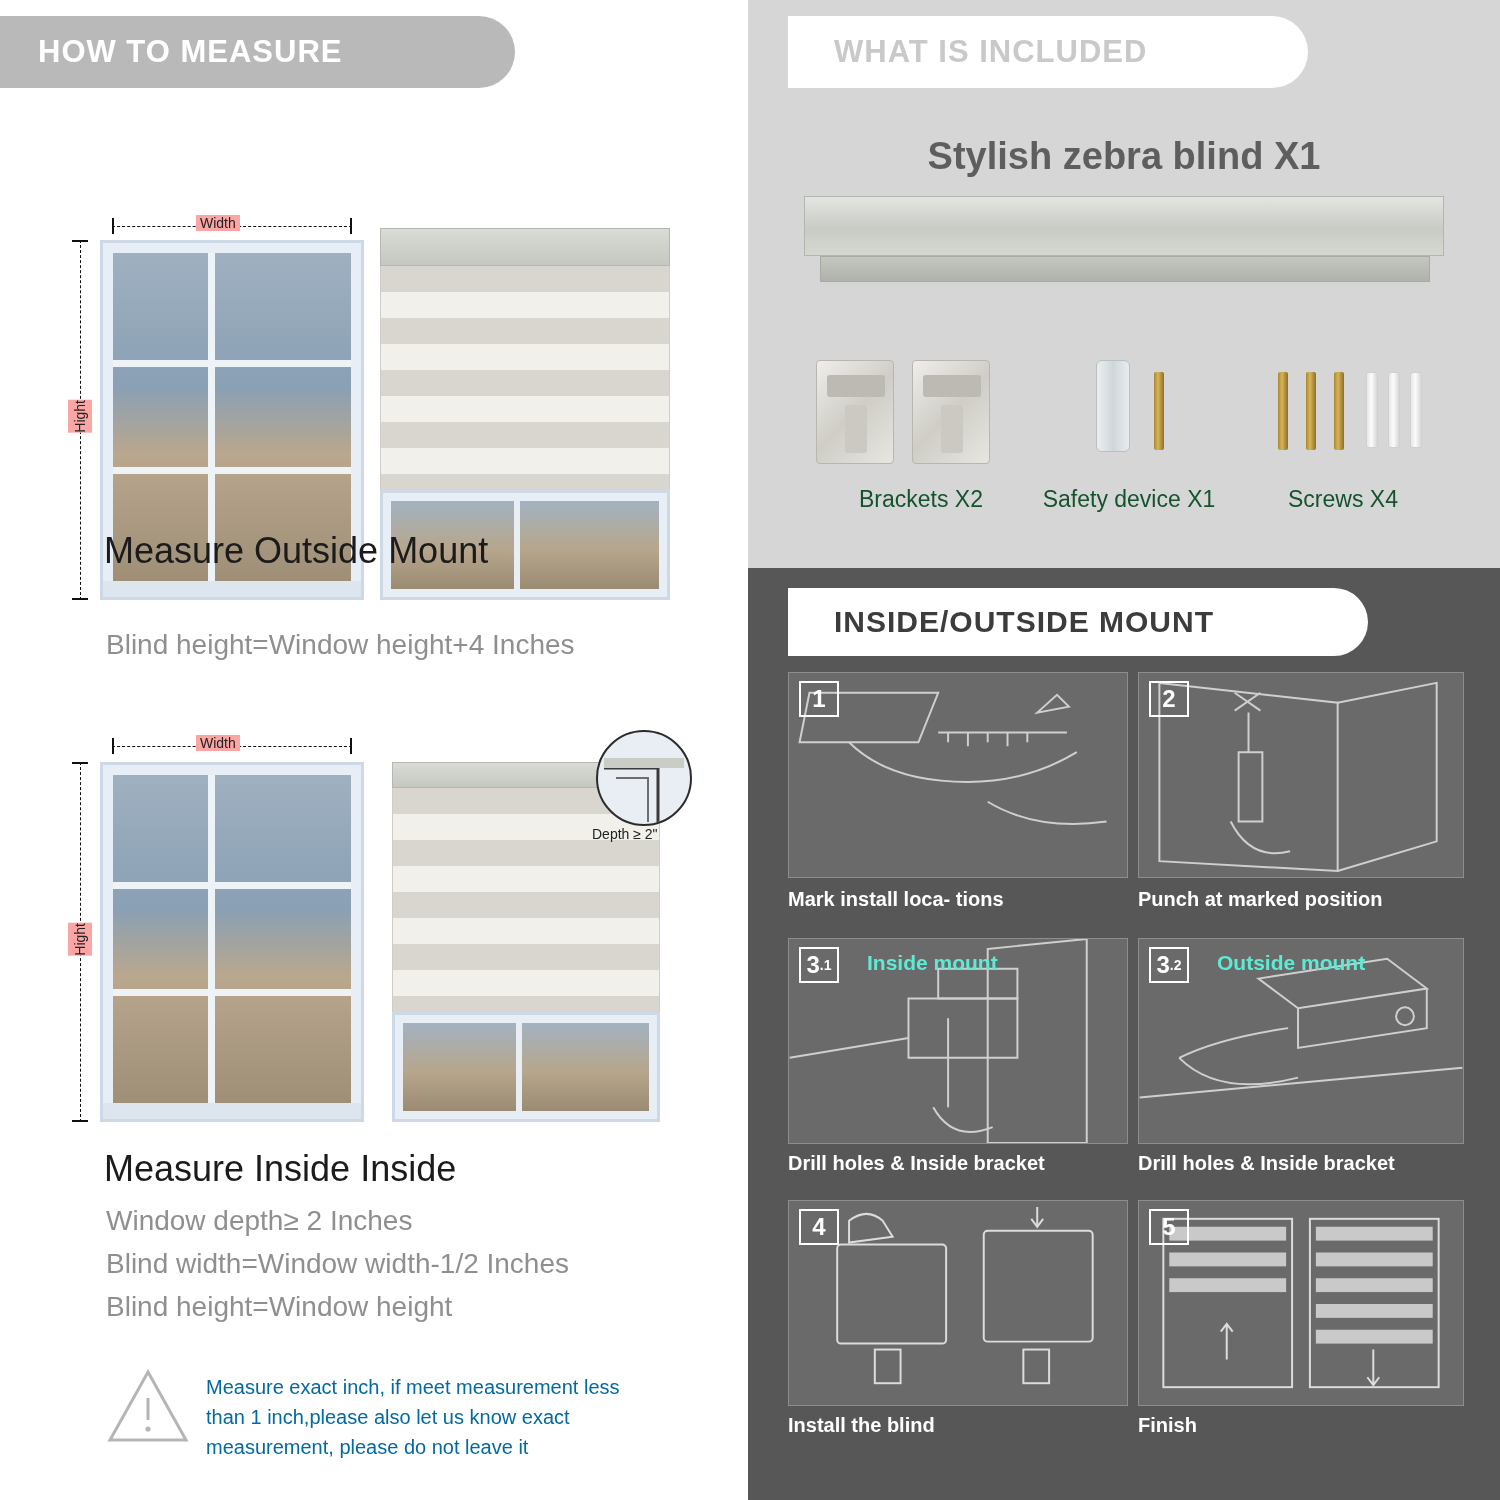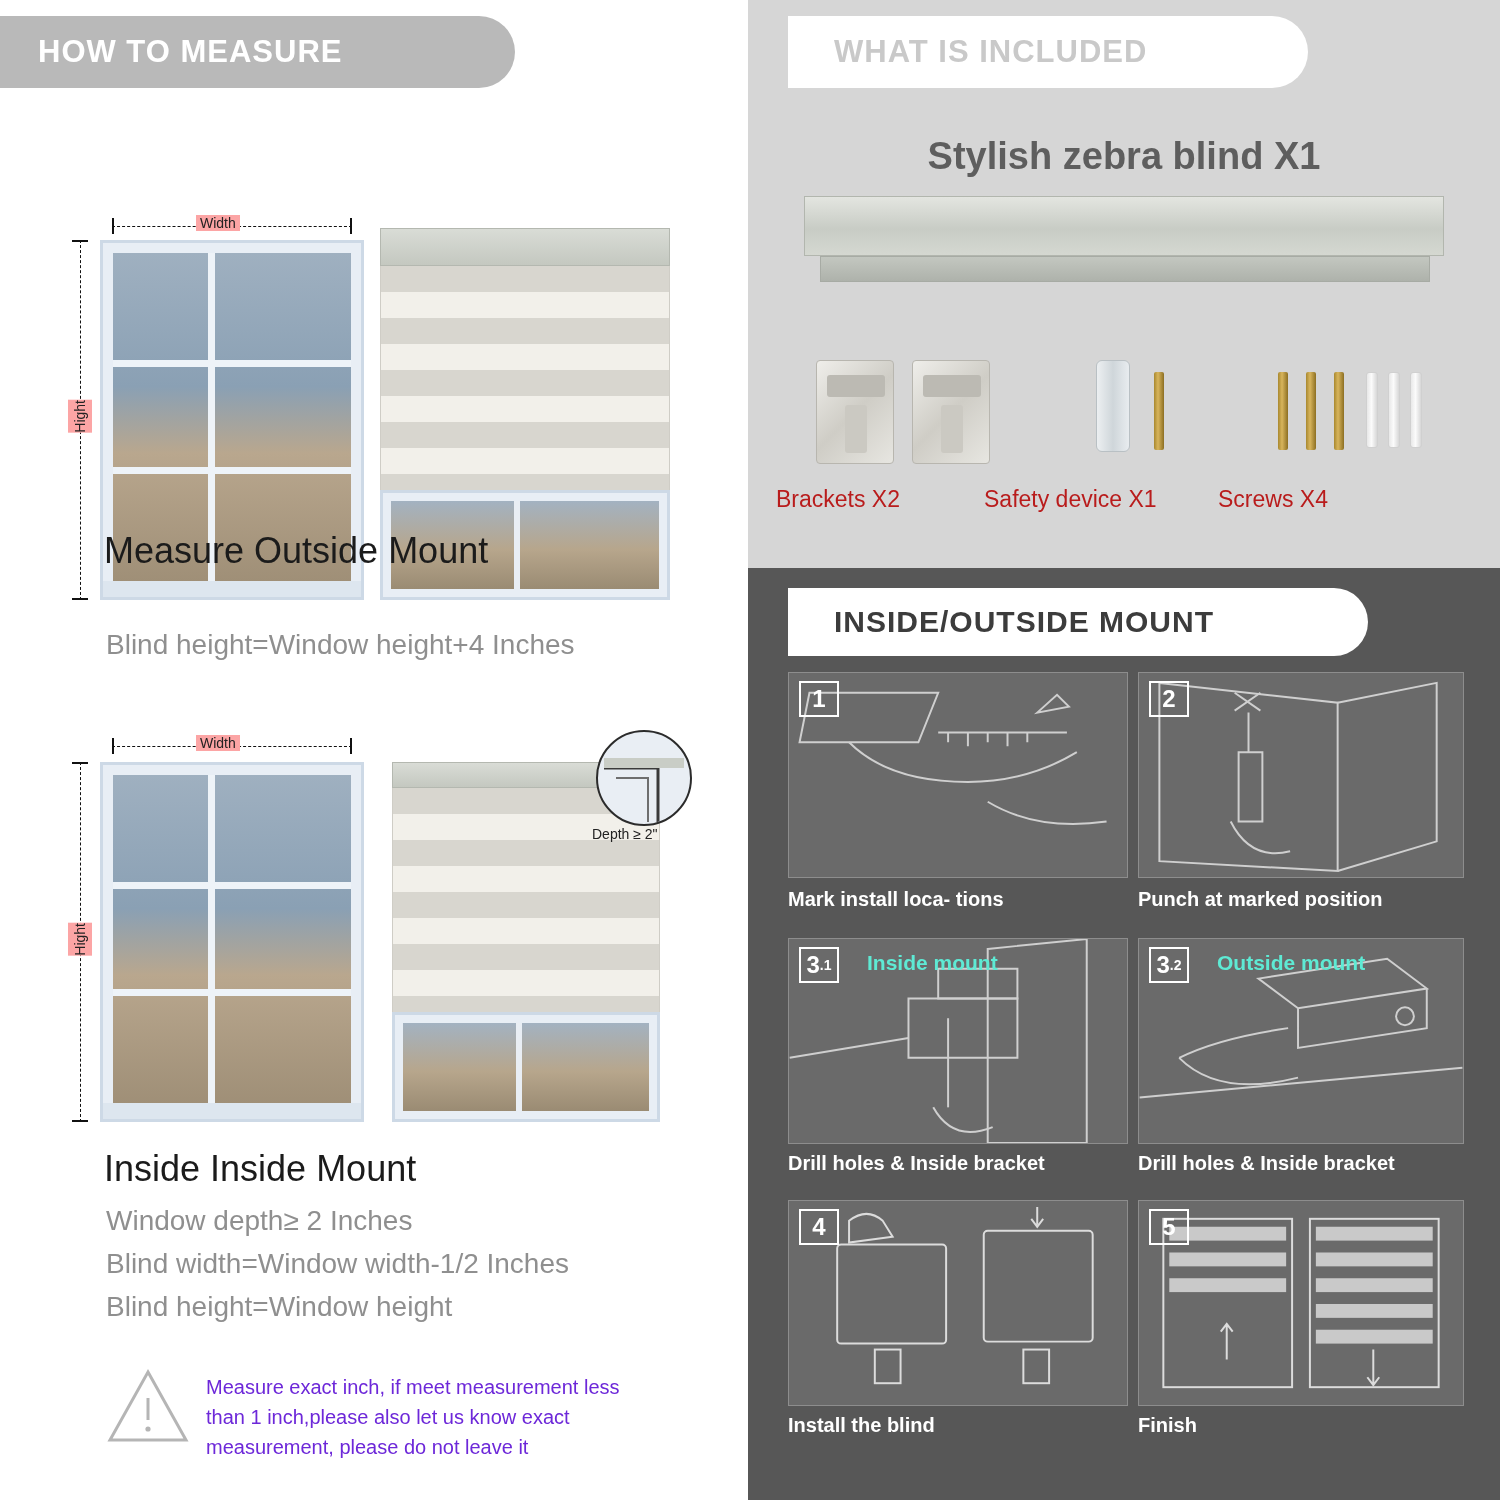--- a/index.html
+++ b/index.html
@@ -90,21 +90,21 @@
   .pline{
     position:absolute;font-size:28px;color:#8f8f8f;
   }
 
   
   .depth-circle{
     position:absolute;width:92px;height:92px;border-radius:50%;
     border:2px solid #2b2b2b;background:#e9eef4;overflow:hidden;
   }
   .depth-txt{position:absolute;font-size:14px;color:#222;}
-  .warn-text{position:absolute;font-size:20px;color:#6d28d9;line-height:30px;}
+  .warn-text{position:absolute;font-size:20px;color:#0369a1;line-height:30px;}
 
   
   .right-top{
     position:absolute;left:748px;top:0;width:752px;height:568px;
     background:#d6d6d6;
   }
   .right-top-hdr{
     position:absolute;left:40px;top:16px;width:520px;height:72px;
     background:#ffffff;color:#c9c9c9;font-size:31px;
     border-radius:0 36px 36px 0;padding-left:46px;
@@ -117,21 +117,21 @@
     position:absolute;left:56px;top:196px;width:640px;height:60px;
     background:linear-gradient(180deg,#e3e5e0,#c8ccc5 55%,#d5d8d1);
     border:1px solid #b2b6ae;box-sizing:border-box;
   }
   .rail-big-bottom{
     position:absolute;left:72px;top:256px;width:610px;height:26px;
     background:linear-gradient(180deg,#c3c7c0,#aeb2ab);
     border:1px solid #a7aba4;box-sizing:border-box;
   }
   .part-cap{
-    position:absolute;font-size:23px;color:#b91c1c;
+    position:absolute;font-size:23px;color:#14532d;text-align:center;
   }
 
   .bracket{
     position:absolute;width:78px;height:104px;
     background:linear-gradient(135deg,#efeeea,#cfcdc6 50%,#e7e6e1);
     border:1px solid #b8b6af;border-radius:4px;box-sizing:border-box;
   }
   .bracket:before{
     content:"";position:absolute;left:10px;top:14px;width:58px;height:22px;
     background:#bcbab3;border-radius:3px;
@@ -261,21 +261,21 @@
       <div class="depth-circle" style="left:596px;top:12px;">
         <svg class="sk" viewBox="0 0 92 92">
           <path d="M6 36 H60 V90" fill="none" stroke="#3a3a3a" stroke-width="3"></path>
           <path d="M18 46 H50 V90" fill="none" stroke="#6e6e6e" stroke-width="2"></path>
           <rect x="6" y="26" width="80" height="10" fill="#c9cdc6"></rect>
         </svg>
       </div>
       <div class="depth-txt" style="left:592px;top:108px;">Depth ≥ 2"</div>
     </div>
 
-    <div class="h1" style="left:104px;top:1148px;">Inside Inside Mount</div>
+    <div class="h1" style="left:104px;top:1148px;">Measure Inside Inside</div>
     <div class="pline" style="left:106px;top:1205px;">Window depth≥ 2 Inches</div>
     <div class="pline" style="left:106px;top:1248px;">Blind width=Window width-1/2 Inches</div>
     <div class="pline" style="left:106px;top:1291px;">Blind height=Window height</div>
 
     <div style="position:absolute;left:106px;top:1368px;width:84px;height:76px;">
       <svg class="sk" viewBox="0 0 84 76">
         <path d="M42 4 L80 72 H4 Z" fill="none" stroke="#b5b5b5" stroke-width="3"></path>
         <path d="M42 30 V52" stroke="#b5b5b5" stroke-width="3"></path>
         <circle cx="42" cy="61" r="2.6" fill="#b5b5b5"></circle>
       </svg>

